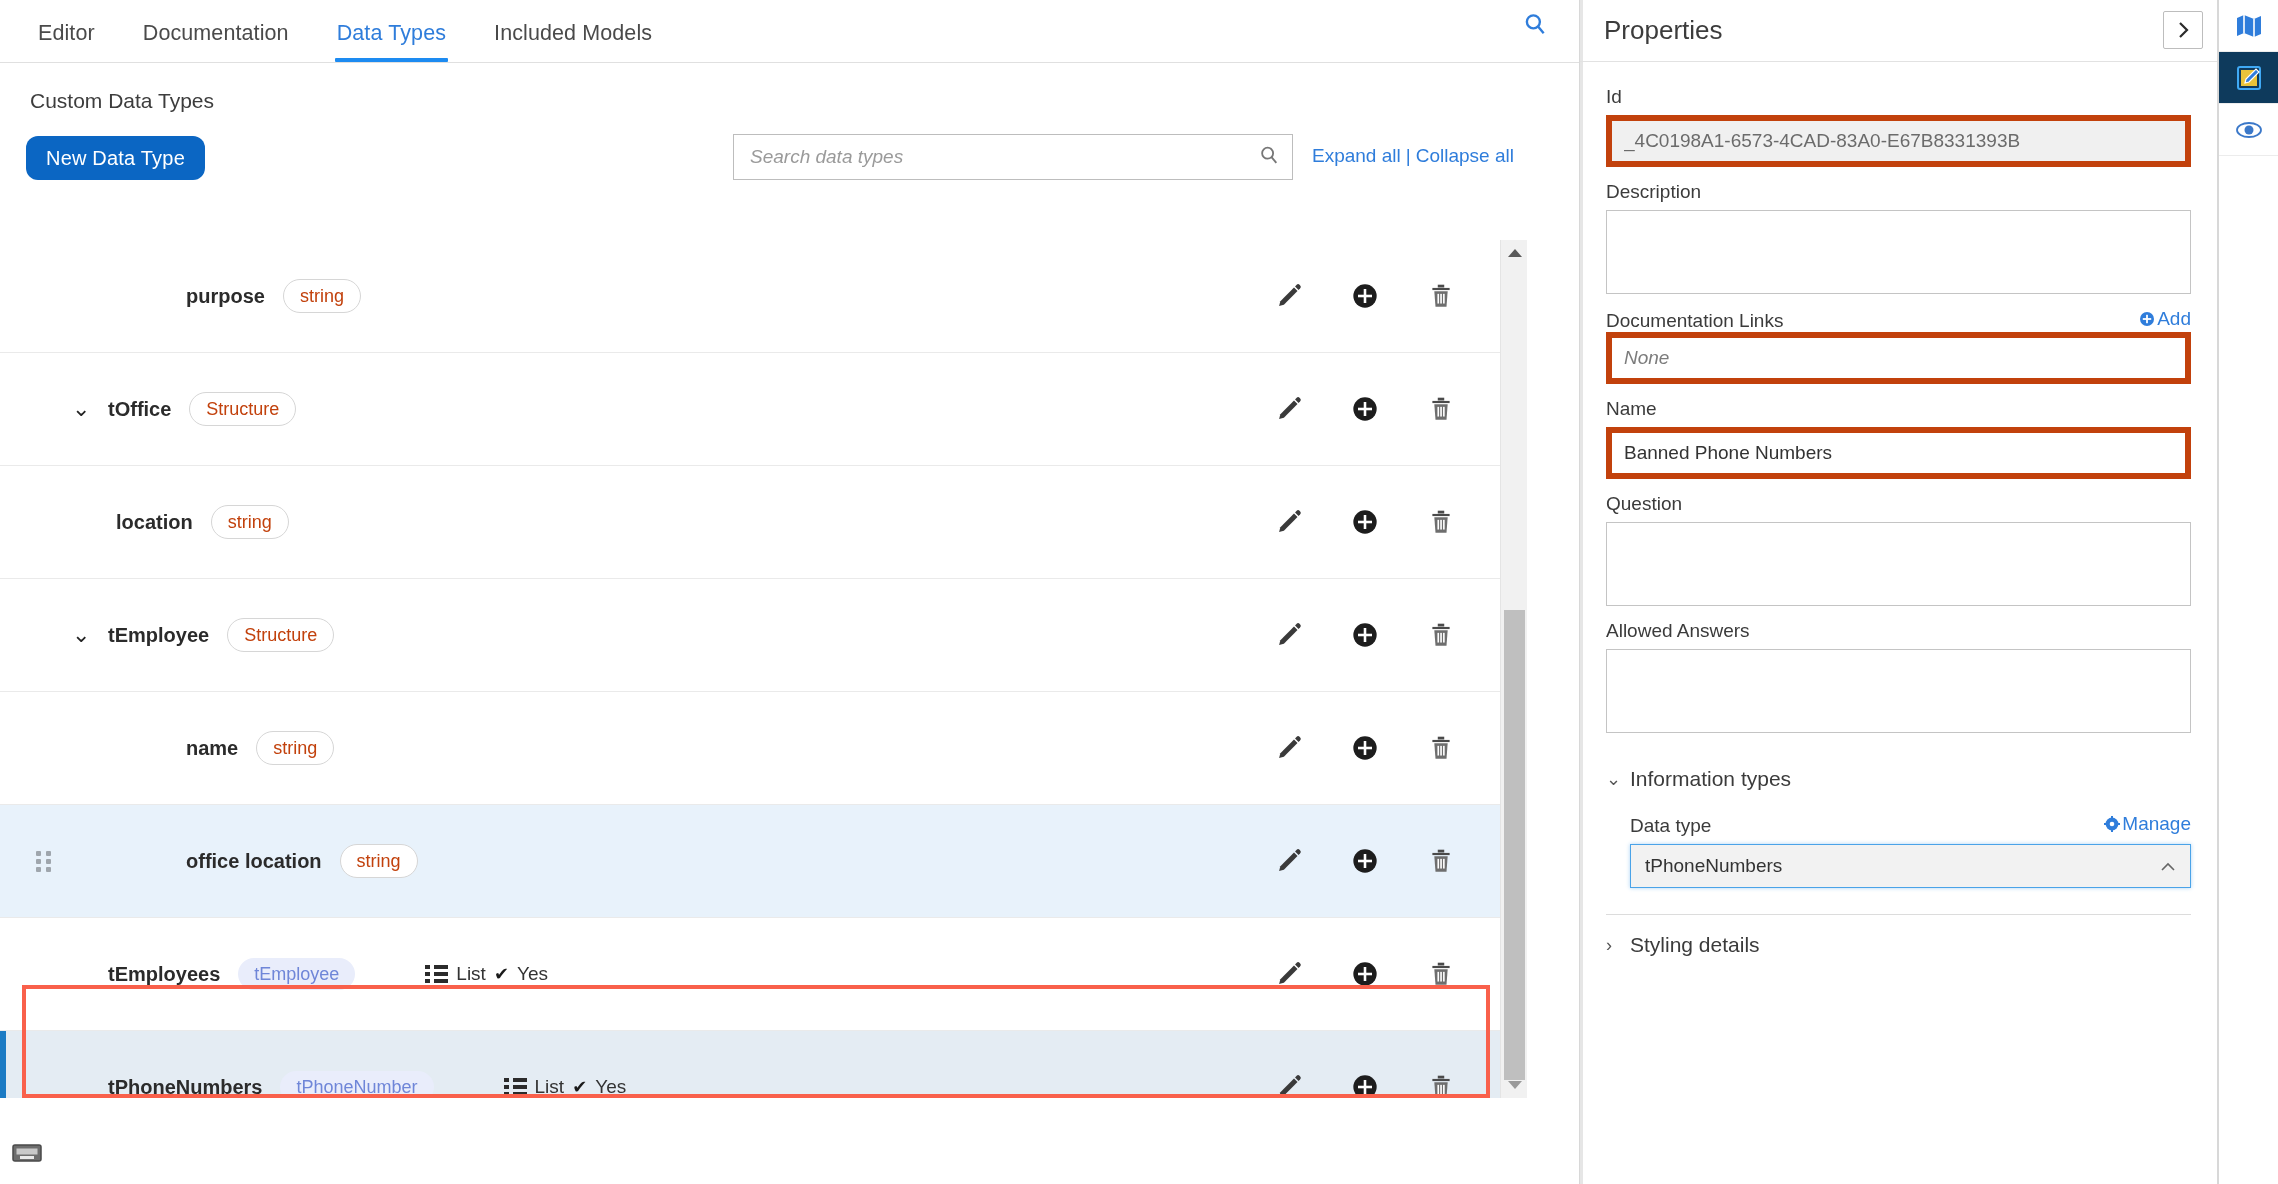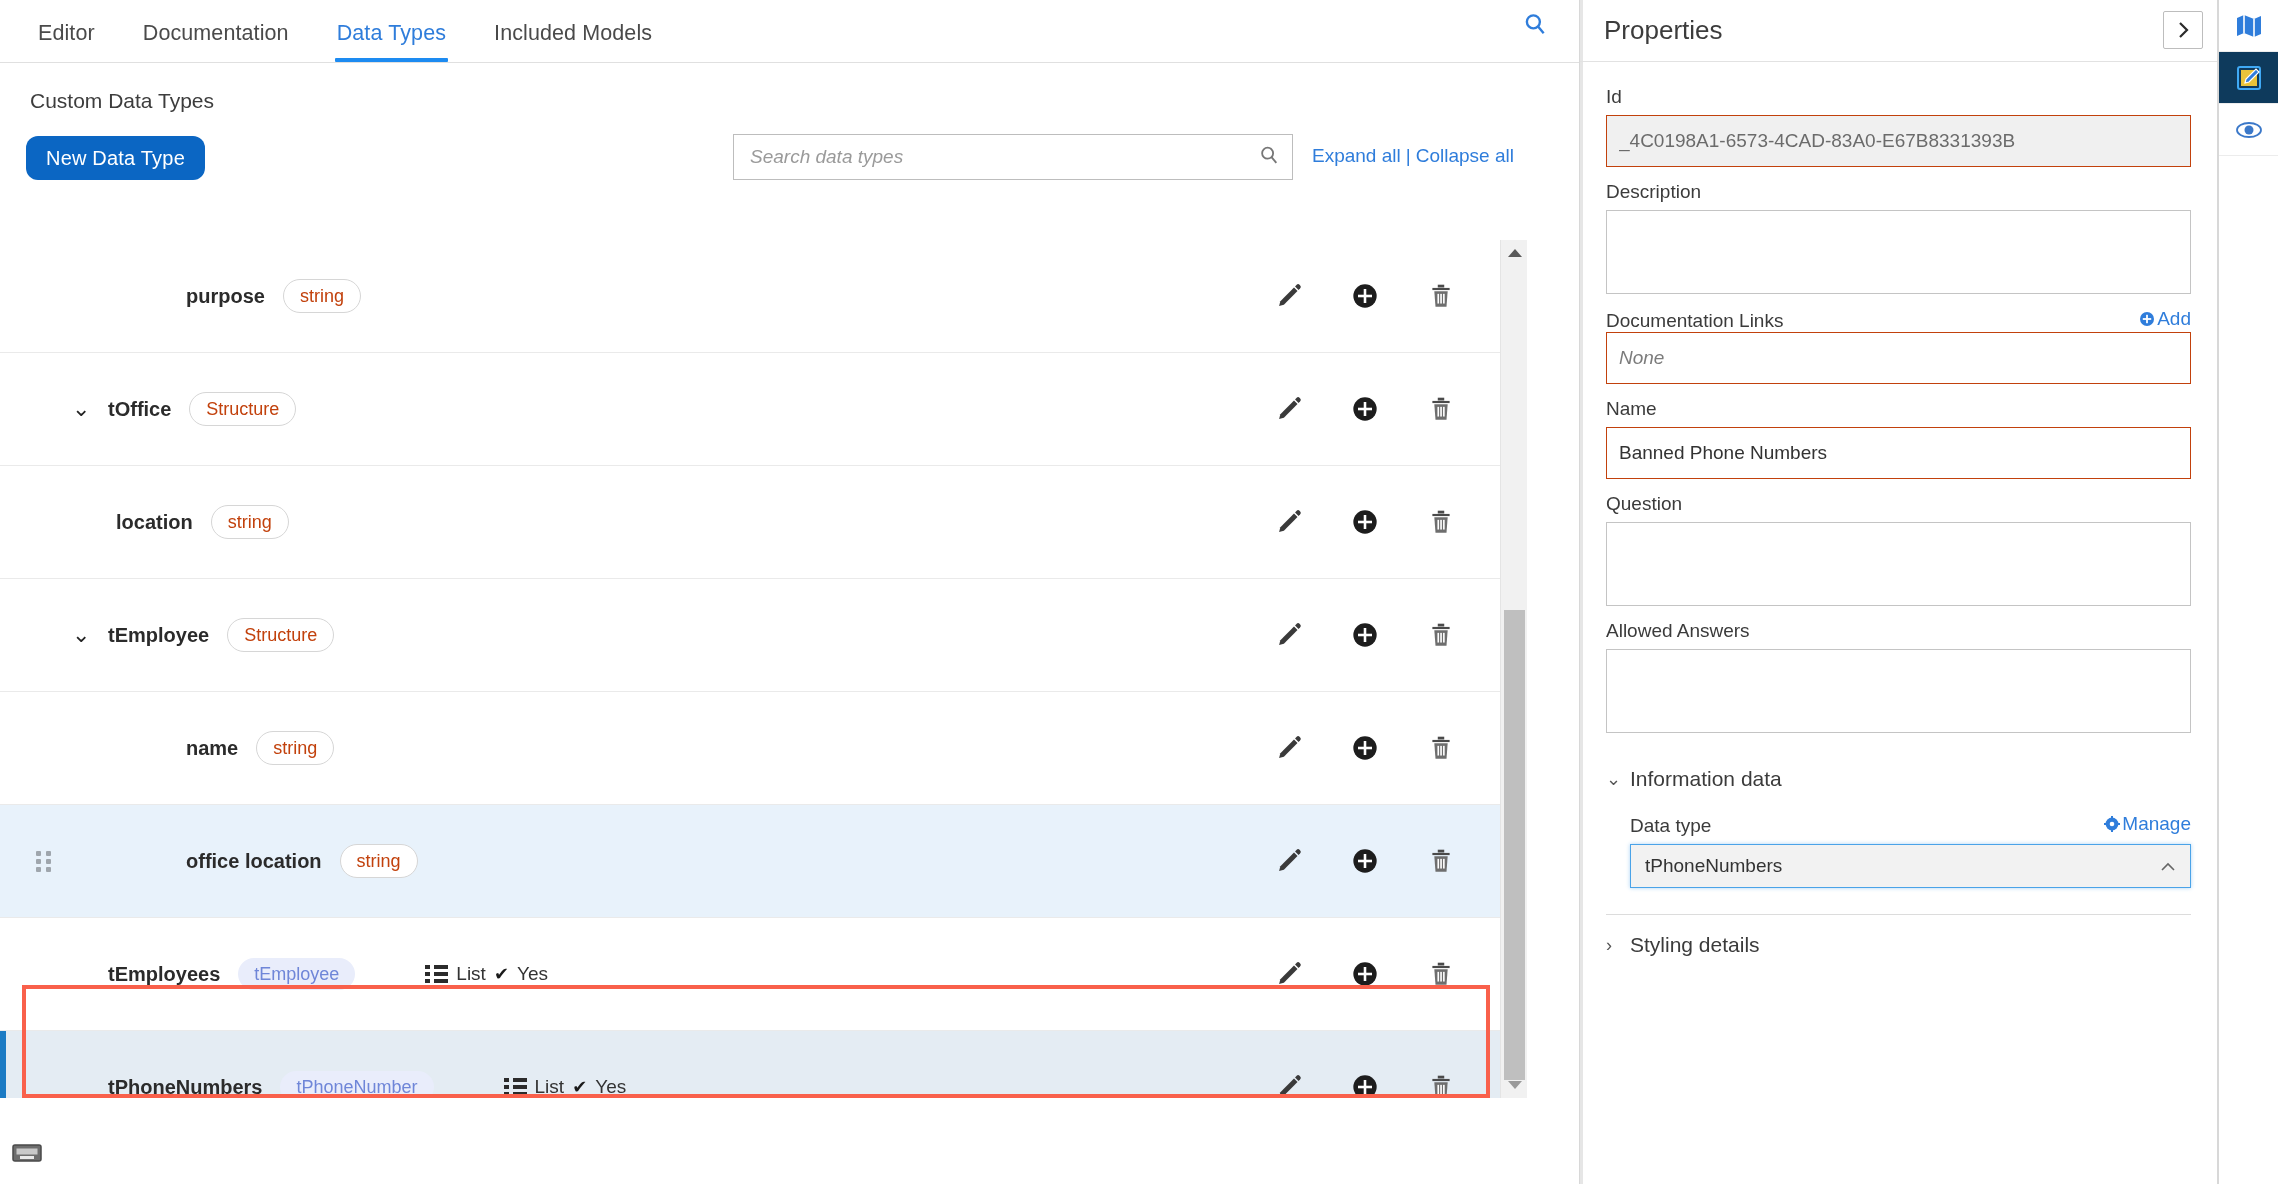--- a/index.html
+++ b/index.html
@@ -96,21 +96,21 @@
   .props-head { height: 62px; border-bottom: 1px solid #e2e2e2; display: flex; align-items: center;
                 padding: 0 12px 0 24px; position: relative; }
   .props-title { font-size: 26px; color: #3c3c3c; }
   .collapse-btn { position: absolute; right: 14px; top: 11px; width: 40px; height: 38px;
                   border: 1px solid #bdbdbd; background: #fff; display: flex; align-items: center;
                   justify-content: center; cursor: pointer; font-size: 20px; color: #333;
                   border-radius: 2px; }
   .props-body { padding: 14px 26px 0 26px; }
   .fld-label { font-size: 19px; color: #3b3b3b; margin: 10px 0 7px 0; }
   .fld-label.tight { margin-top: 14px; }
-  .inp { width: 100%; height: 52px; border: 1px solid #c2410c; background: #fff;
+  .inp { width: 100%; height: 52px; border: 6px solid #c2410c; background: #fff;
          font-size: 19px; color: #333; padding: 16px 12px; outline: none;
          font-family: "Liberation Sans", sans-serif; }
   .inp.ro { background: #f0f0f0; color: #6b6b6b; }
   .inp.ph-italic::placeholder { font-style: italic; color: #7c7c7c; }
   .ta { width: 100%; border: 1px solid #c4c4c4; background: #fff; resize: none;
         font-size: 19px; color: #333; padding: 8px 10px; outline: none;
         font-family: "Liberation Sans", sans-serif; display: block; }
   .lbl-row { display: flex; align-items: baseline; justify-content: space-between; }
   .link-add { font-size: 19px; color: #2f7ddb; cursor: pointer; display: flex; align-items: center; gap: 2px; }
   .divider { height: 1px; background: #dcdcdc; margin: 26px 0 0 0; }
@@ -527,21 +527,21 @@
       <input class="inp" value="Banned Phone Numbers" style="">
 
       <div class="fld-label tight">Question</div>
       <textarea class="ta" style="height: 84px;"></textarea>
 
       <div class="fld-label tight">Allowed Answers</div>
       <textarea class="ta" style="height: 84px;"></textarea>
 
       <div class="acc-head" style="margin-top:34px">
         <span class="ac">⌄</span>
-        <span>Information data</span>
+        <span>Information types</span>
       </div>
 
       <div class="sub-block">
         <div class="lbl-row">
           <span class="fld-label" style="margin:0">Data type</span>
           <span class="manage">
             <svg width="16" height="16" viewBox="0 0 16 16">
               <circle cx="8" cy="8" r="6.4" fill="#2f7ddb"></circle>
               <circle cx="8" cy="8" r="2.3" fill="#fff"></circle>
               <g fill="#2f7ddb">

